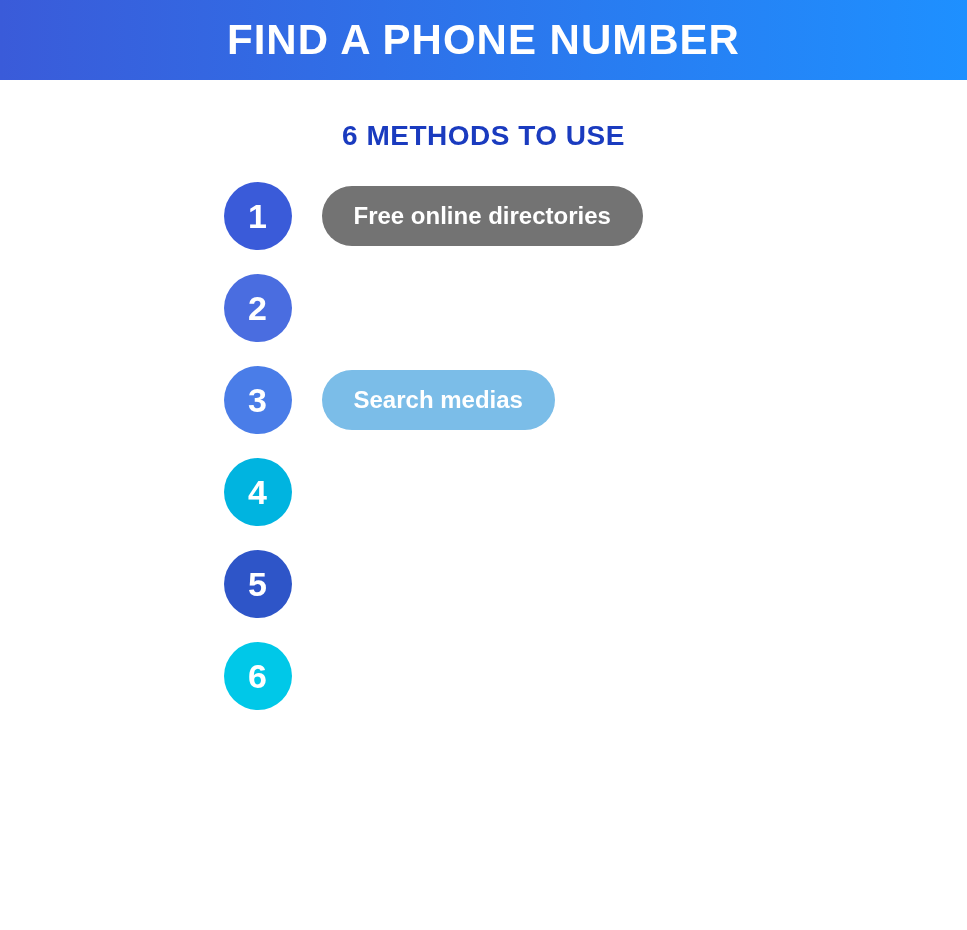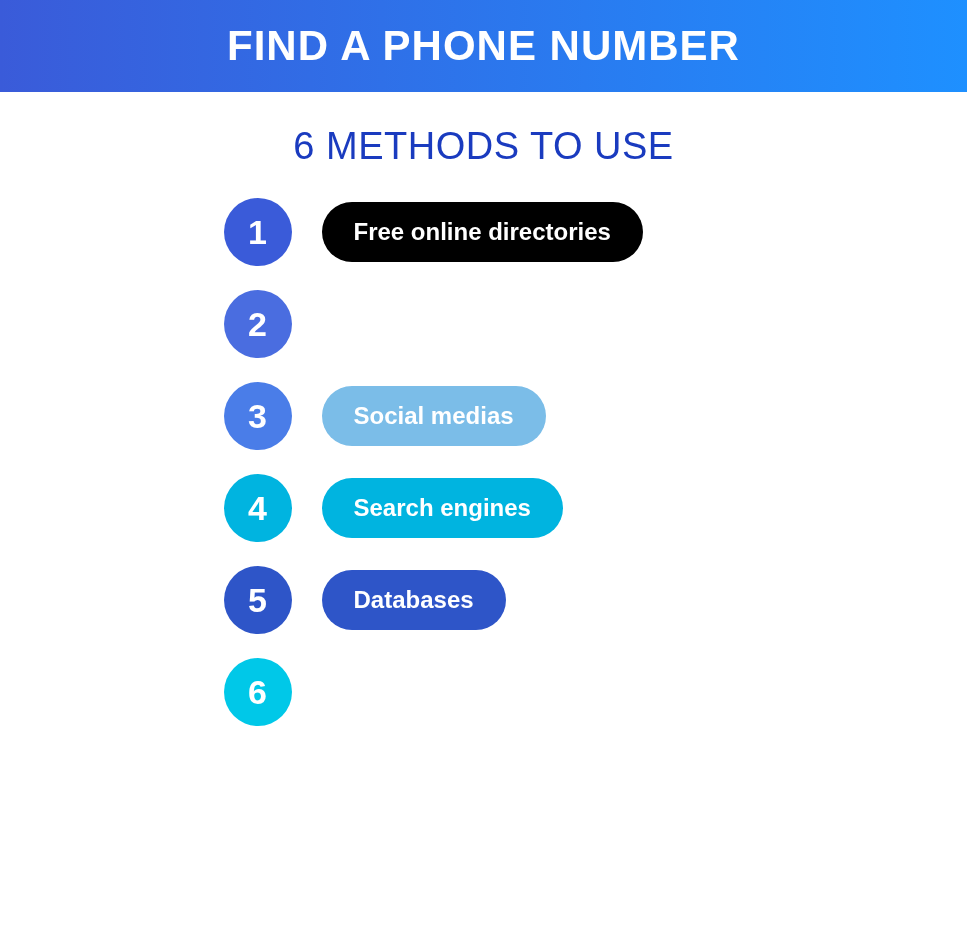--- a/index.html
+++ b/index.html
@@ -15,37 +15,37 @@
       font-family: 'Arial', sans-serif;
       display: flex;
       flex-direction: column;
       align-items: center;
       overflow: hidden;
     }
 
     .header-banner {
       width: 100%;
       background: linear-gradient(to right, #3a5bd9, #1e90ff);
-      padding: 22px 0;
+      padding: 16px 0;
       text-align: center;
-      margin-bottom: 15px;
+      margin-bottom: 22px;
     }
 
     .header-title {
       color: #ffffff;
       font-size: 42px;
       font-weight: 900;
       letter-spacing: 1px;
       text-transform: uppercase;
     }
 
     .subtitle {
       color: #1a3bbf;
-      font-size: 38px;
-      font-weight: 400;
+      font-size: 28px;
+      font-weight: 700;
       text-align: center;
       margin: 18px 0 30px 0;
       text-transform: uppercase;
       letter-spacing: 0.5px;
     }
 
     .methods-list {
       display: flex;
       flex-direction: column;
       gap: 24px;
@@ -79,21 +79,21 @@
       color: #ffffff;
       font-size: 24px;
       font-weight: 800;
       display: flex;
       align-items: center;
       white-space: nowrap;
     }
 
     
     .circle-1 { background: #3a5bd9; }
-    .pill-1 { background: #000000; }
+    .pill-1 { background: #737373; }
 
     
     .circle-2 { background: #4a6de0; }
     .pill-2 { background: #7b9ae0; }
 
     
     .circle-3 { background: #4a7de8; }
     .pill-3 { background: #7bbde8; }
 
     
@@ -120,26 +120,24 @@
 <div class="methods-list" id="methods-container">
 <div class="method-row">
       <div class="number-circle circle-1">1</div>
       <div class="method-pill pill-1">Free online directories</div>
     </div>
     <div class="method-row">
       <div class="number-circle circle-2">2</div>
     </div>
     <div class="method-row">
       <div class="number-circle circle-3">3</div>
-      <div class="method-pill pill-3">Social medias</div>
+      <div class="method-pill pill-3">Search medias</div>
     </div>
     <div class="method-row">
       <div class="number-circle circle-4">4</div>
-      <div class="method-pill pill-4">Search engines</div>
     </div>
     <div class="method-row">
       <div class="number-circle circle-5">5</div>
-      <div class="method-pill pill-5">Databases</div>
     </div>
     <div class="method-row">
       <div class="number-circle circle-6">6</div>
     </div>
   </div>
 
 </body></html>

